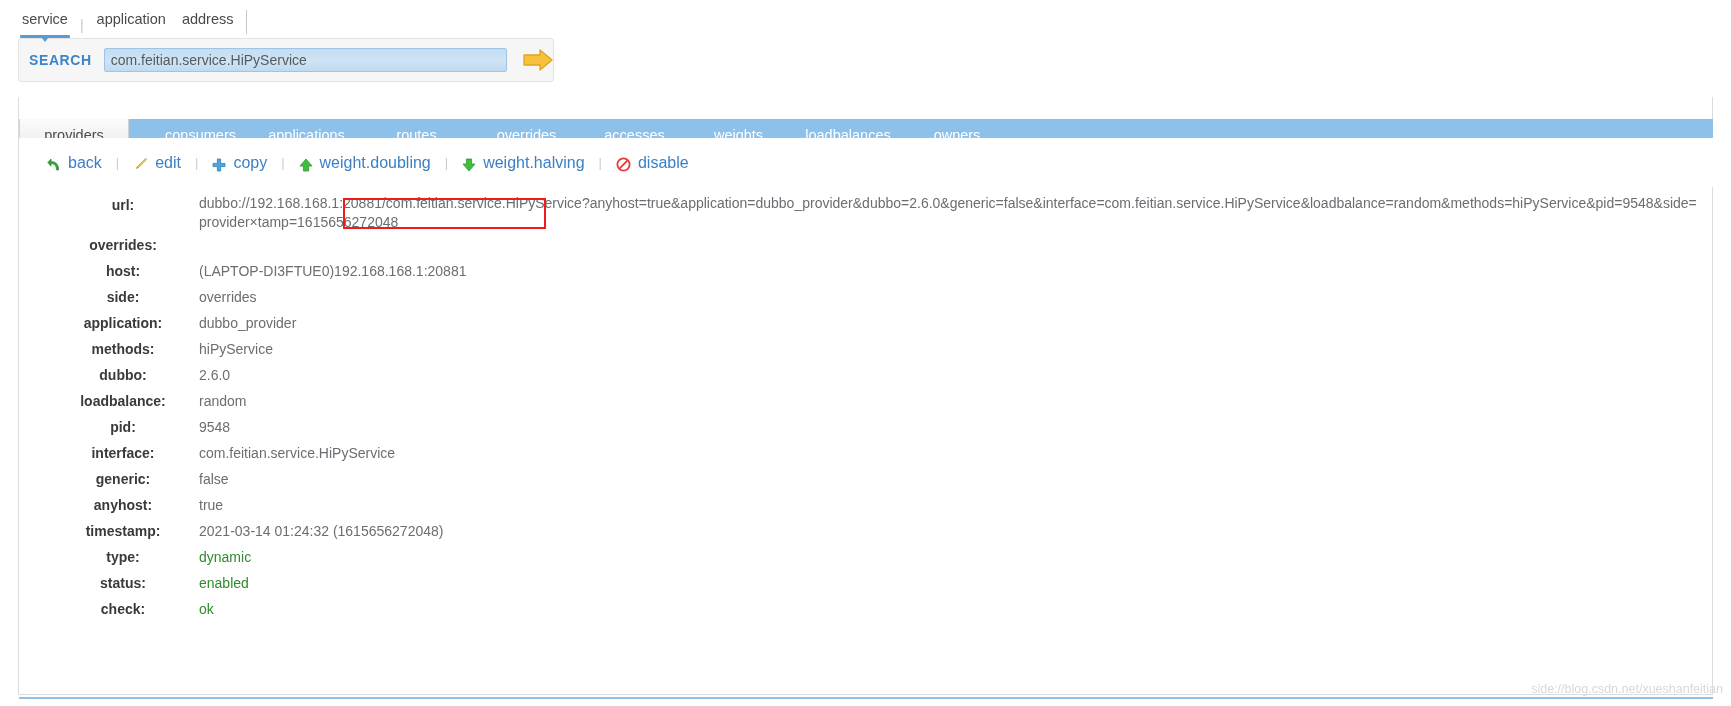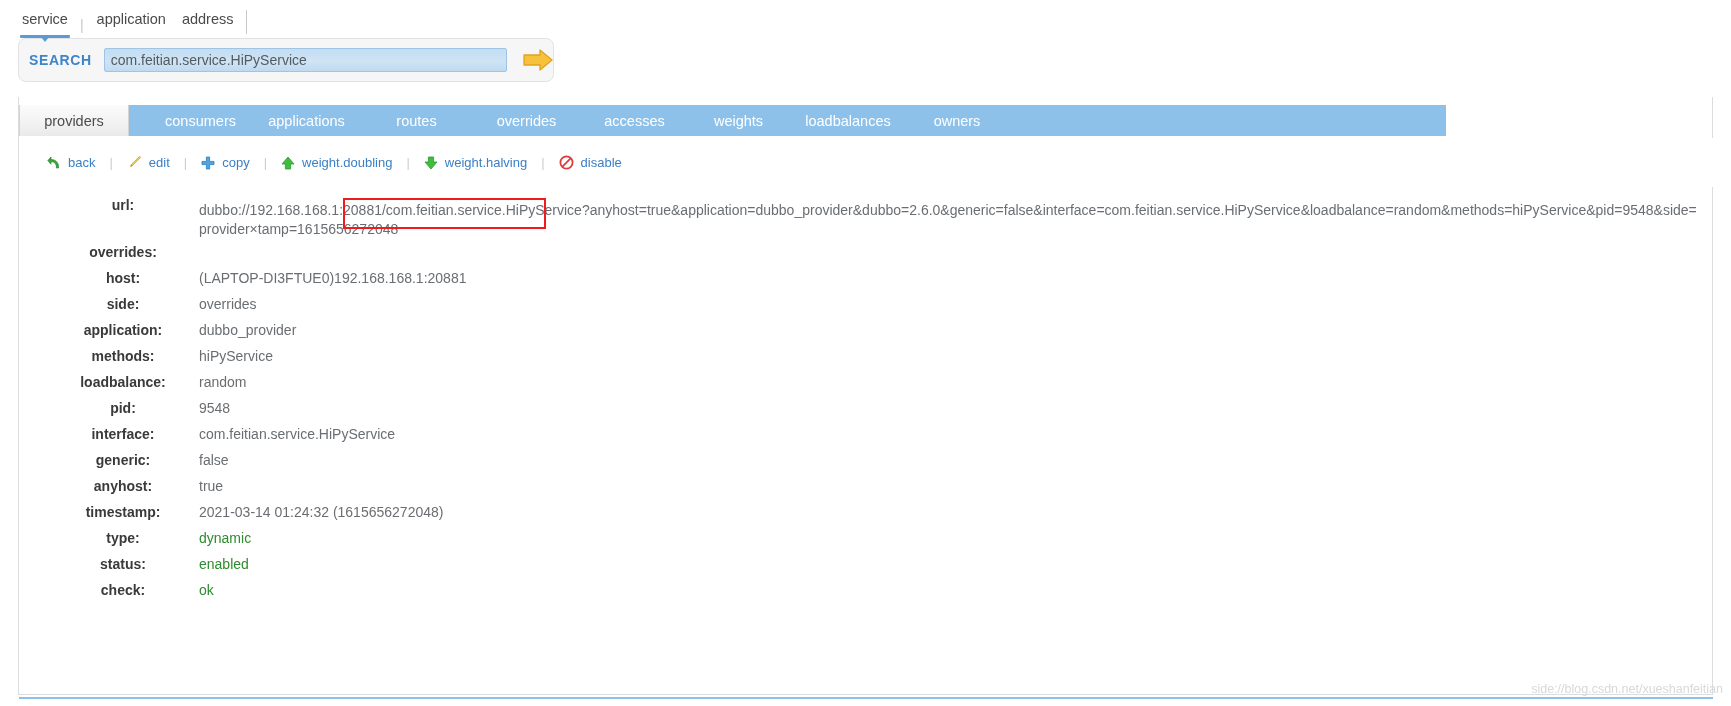--- a/index.html
+++ b/index.html
@@ -72,21 +72,21 @@
     margin-top: 10px;
   }
 
   
   .searchbar {
     margin: 4px 0 0 18px;
     width: 536px;
     height: 44px;
     background: #f6f6f6;
     border: 1px solid #e3e3e3;
-    border-radius: 8px;
+    border-radius: 3px;
     display: flex;
     align-items: center;
     box-sizing: border-box;
   }
   .search-label {
     color: #3d85c8;
     font-size: 14px;
     font-weight: bold;
     letter-spacing: 0.6px;
     padding: 0 12px 0 10px;
@@ -120,22 +120,22 @@
     height: 598px;
     background: #ffffff;
     border: 1px solid #dcdcdc;
     border-top: none;
     box-sizing: border-box;
   }
 
   .tabstrip {
     position: absolute;
     left: 19px;
-    top: 105px;
-    width: 1427px;
+    top: 119px;
+    width: 1694px;
     height: 31px;
     background: #8ec1ea;
     display: flex;
     align-items: stretch;
   }
   .tab {
     color: #ffffff;
     font-size: 14.5px;
     display: flex;
     align-items: center;
@@ -162,21 +162,21 @@
     display: flex;
     align-items: center;
     padding-left: 28px;
     box-sizing: border-box;
     background: #ffffff;
   }
   .tool {
     display: flex;
     align-items: flex-end;
     color: #3b7fc4;
-    font-size: 13px;
+    font-size: 16px;
     cursor: pointer;
     white-space: nowrap;
   }
   .tool .tl-label { margin-left: 7px; }
   .tool-sep {
     color: #cccccc;
     padding: 0 14px;
     font-size: 13px;
   }
 
@@ -358,21 +358,21 @@
       <line x1="3.2" y1="11.8" x2="11.8" y2="3.2" stroke="#e23b3b" stroke-width="1.8"></line>
     </svg>
     <span class="tl-label">disable</span>
   </div>
 </div>
 
 <div class="details">
 
   <div class="drow row-url">
     <div class="dkey">url:</div>
-    <div class="dval url" style="max-width:1500px;margin-top:7px;">dubbo://192.168.168.1:20881/com.feitian.service.HiPyService?anyhost=true&amp;application=dubbo_provider&amp;dubbo=2.6.0&amp;generic=false&amp;interface=com.feitian.service.HiPyService&amp;loadbalance=random&amp;methods=hiPyService&amp;pid=9548&amp;side=provider×tamp=1615656272048</div>
+    <div class="dval url" style="max-width:1500px;">dubbo://192.168.168.1:20881/com.feitian.service.HiPyService?anyhost=true&amp;application=dubbo_provider&amp;dubbo=2.6.0&amp;generic=false&amp;interface=com.feitian.service.HiPyService&amp;loadbalance=random&amp;methods=hiPyService&amp;pid=9548&amp;side=provider×tamp=1615656272048</div>
   </div>
 
   <div class="drow">
     <div class="dkey">overrides:</div>
     <div class="dval"></div>
   </div>
   <div class="drow">
     <div class="dkey">host:</div>
     <div class="dval">(LAPTOP-DI3FTUE0)192.168.168.1:20881</div>
   </div>
@@ -382,20 +382,24 @@
   </div>
   <div class="drow">
     <div class="dkey">application:</div>
     <div class="dval">dubbo_provider</div>
   </div>
   <div class="drow">
     <div class="dkey">methods:</div>
     <div class="dval">hiPyService</div>
   </div>
   <div class="drow">
+    <div class="dkey">dubbo:</div>
+    <div class="dval">2.6.0</div>
+  </div>
+  <div class="drow">
     <div class="dkey">loadbalance:</div>
     <div class="dval">random</div>
   </div>
   <div class="drow">
     <div class="dkey">pid:</div>
     <div class="dval">9548</div>
   </div>
   <div class="drow">
     <div class="dkey">interface:</div>
     <div class="dval">com.feitian.service.HiPyService</div>

